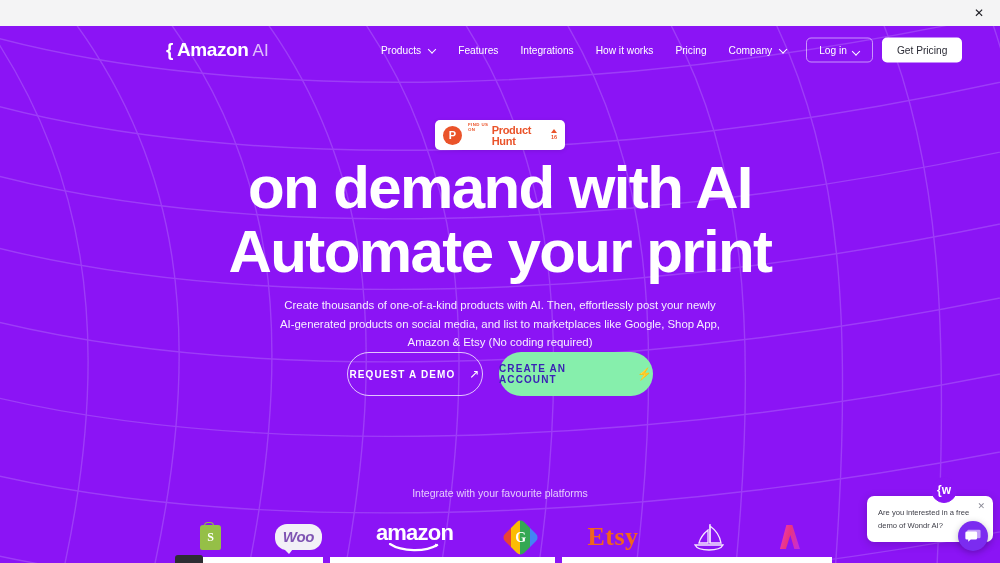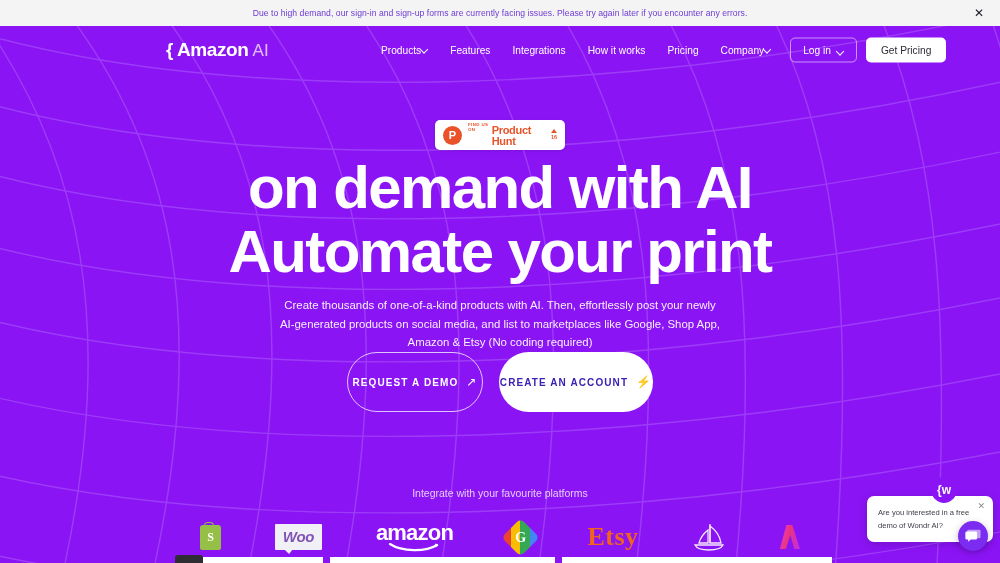--- a/index.html
+++ b/index.html
@@ -45,21 +45,21 @@
     display: flex; align-items: baseline; gap: 4px; white-space: nowrap;
   }
   .logo .brace { font-weight: 700; }
   .logo .ai { font-weight: 400; color: rgba(255,255,255,.72); font-size: 17px; letter-spacing: .2px; }
 
   .nav {
     position: absolute; left: 370px; top: 50%; transform: translateY(-50%);
     display: flex; align-items: center; gap: 0;
   }
   .nav-item {
-    display: flex; align-items: center; gap: 0;
+    display: flex; align-items: center; gap: 8px;
     color: #ffffff; font-size: 10.2px; padding: 5px 11px; cursor: pointer; white-space: nowrap;
   }
   .chev { width: 7px; height: 7px; position: relative; display: inline-block; }
   .chev::before {
     content: ""; position: absolute; left: 0; top: 0px;
     width: 5px; height: 5px;
     border-right: 1.3px solid #ffffff; border-bottom: 1.3px solid #ffffff;
     transform: rotate(45deg);
   }
   .btn-login {
@@ -105,27 +105,27 @@
     width: 470px; text-align: center; color: rgba(255,255,255,.93);
     font-size: 11.4px; line-height: 18.6px;
   }
 
   
   .ctas {
     position: absolute; left: 50%; transform: translateX(-50%); top: 326px; z-index: 12;
     display: flex; align-items: center; gap: 16px;
   }
   .cta {
-    display: flex; align-items: center; justify-content: center; gap: 8px;
-    border-radius: 30px; height: 60px; cursor: pointer;
+    display: flex; align-items: center; justify-content: center; gap: 14px;
+    border-radius: 30px; height: 44px; cursor: pointer;
     font-size: 10px; font-weight: 700; letter-spacing: 1.1px;
   }
   .cta-demo { width: 136px; border: 1.4px solid rgba(255,255,255,.75); color: #ffffff; }
   .cta-demo .arrow { font-size: 12px; font-weight: 400; }
-  .cta-account { width: 154px; background: #ffffff; color: #3a22b5; }
+  .cta-account { width: 154px; background: #86efac; color: #3a22b5; }
   .cta-account .bolt { font-size: 12px; }
 
   
   .integrate-label {
     position: absolute; left: 0; top: 461px; width: 100%; text-align: center; z-index: 12;
     color: rgba(255,255,255,.78); font-size: 10.5px;
   }
   .logos {
     position: absolute; left: 50%; transform: translateX(-50%); top: 492px; z-index: 12;
     width: 600px; display: flex; align-items: center; justify-content: space-between;
@@ -136,21 +136,21 @@
     width: 21px; height: 25px; background: #95BF47; border-radius: 3px 3px 2px 2px;
     position: relative; display: flex; align-items: center; justify-content: center;
   }
   .shopify-bag::before {
     content: ""; position: absolute; left: 4px; top: -3px; width: 8px; height: 8px;
     border: 1.6px solid #95BF47; border-bottom: none; border-radius: 4px 4px 0 0;
   }
   .shopify-bag span { color: #fff; font-size: 12px; font-weight: 700; font-family: "Liberation Serif", serif; }
 
   .woo {
-    background: #f2f0f7; border-radius: 1px; padding: 4px 8px 5px; position: relative;
+    background: #f2f0f7; border-radius: 12px; padding: 4px 8px 5px; position: relative;
     color: #7F54B3; font-size: 15px; font-weight: 700; font-style: italic; letter-spacing: -.3px;
   }
   .woo::after {
     content: ""; position: absolute; left: 9px; bottom: -4px;
     border-left: 5px solid transparent; border-right: 4px solid transparent; border-top: 5px solid #f2f0f7;
   }
 
   .amazon { display: flex; flex-direction: column; align-items: center; }
   .amazon-word { color: #ffffff; font-size: 22px; font-weight: 700; letter-spacing: -.8px; line-height: 1; }
   .amazon-smile { width: 52px; height: 9px; margin-top: -1px; }
@@ -203,21 +203,20 @@
     display: flex; align-items: center; justify-content: center; cursor: pointer;
     box-shadow: 0 2px 7px rgba(0,0,0,.25);
   }
 </style>
 </head>
 <body>
 
 <div id="page">
 
   <div class="banner">
-    <div class="banner-text">Due to high demand, our sign-in and sign-up forms are currently facing issues. Please try again later if you encounter any errors.</div>
     <div class="banner-close">✕</div>
   </div>
 
   <div class="hero">
 
     <svg class="grid-bg" viewBox="0 0 1000 537" preserveAspectRatio="none">
       <g fill="none" stroke="#A349F8" stroke-width="1.4" opacity="0.85">
         <path d="M-20,-10 C 80,130 120,300 60,560"></path>
         <path d="M70,-10 C 175,130 210,300 150,560"></path>
         <path d="M165,-10 C 270,130 300,300 245,560"></path>

